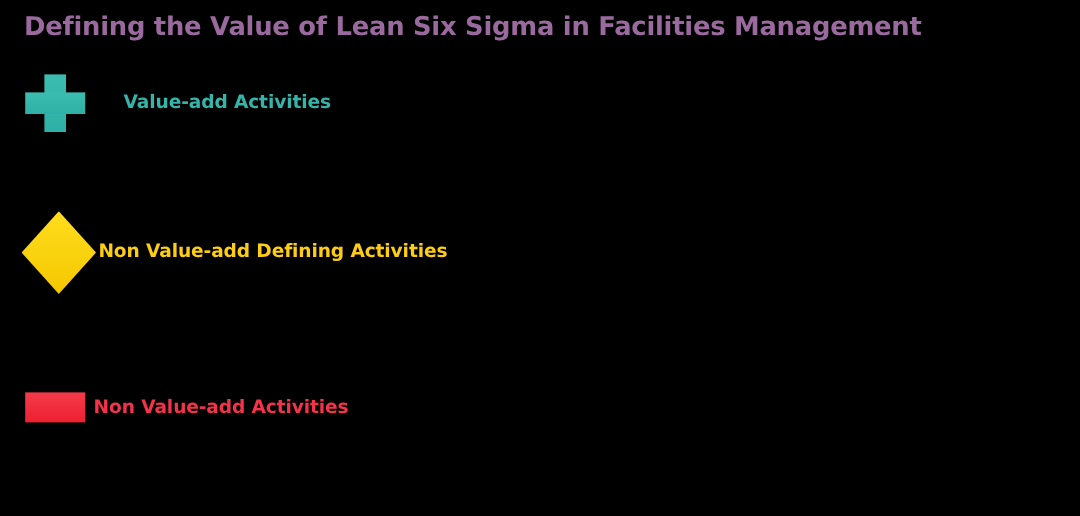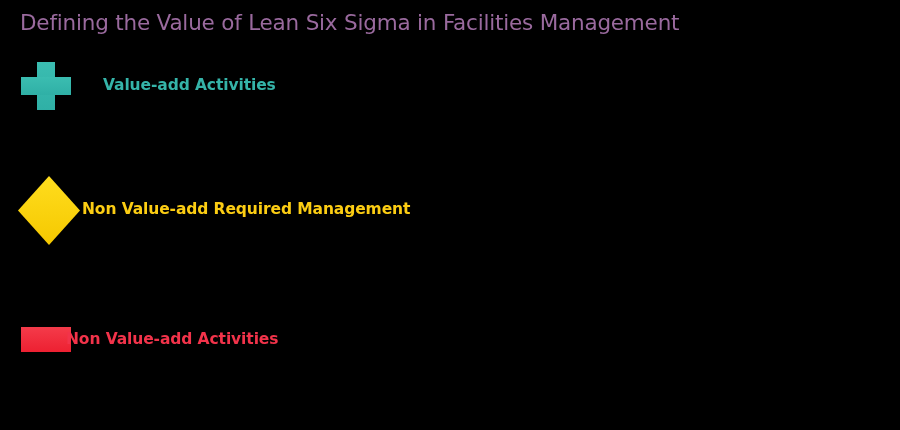--- a/index.html
+++ b/index.html
@@ -27,21 +27,21 @@
 
   
   #page-title {
     position: absolute;
     left: 20px;
     top: 8px;
     width: 860px;
     height: 30px;
     line-height: 30px;
     font-size: 21.5px;
-    font-weight: normal;
+    font-weight: bold;
     letter-spacing: -0.2px;
     color: #9a6a9e;
     white-space: nowrap;
   }
 
   
   .legend-row {
     position: absolute;
     left: 0;
     height: 90px;
@@ -112,21 +112,21 @@
   #legend-row-nva { top: 310px; }
   #marker-rect {
     position: absolute;
     left: 21px;
     top: 17px;
     width: 50px;
     height: 25px;
     background: linear-gradient(180deg, #f43b4a 0%, #ed2031 100%);
   }
   #label-nva {
-    left: 66px;
+    left: 78px;
     top: 22px;
     color: #f2334a;
   }
 </style>
 </head>
 <body>
 
 <div id="slide">
 
   <div id="page-title">Defining the Value of Lean Six Sigma in Facilities Management</div>
@@ -136,21 +136,21 @@
       <div class="bar bar-v"></div>
       <div class="bar bar-h"></div>
     </div>
     <div class="legend-label" id="label-value-add">Value-add Activities</div>
   </div>
 
   <div class="legend-row" id="legend-row-nva-required">
     <div id="marker-diamond">
       <div class="dia"></div>
     </div>
-    <div class="legend-label" id="label-nva-required">Non Value-add Required Management</div>
+    <div class="legend-label" id="label-nva-required">Non Value-add Defining Activities</div>
   </div>
 
   <div class="legend-row" id="legend-row-nva">
     <div id="marker-rect"></div>
     <div class="legend-label" id="label-nva">Non Value-add Activities</div>
   </div>
 
 </div>
 
 </body></html>

